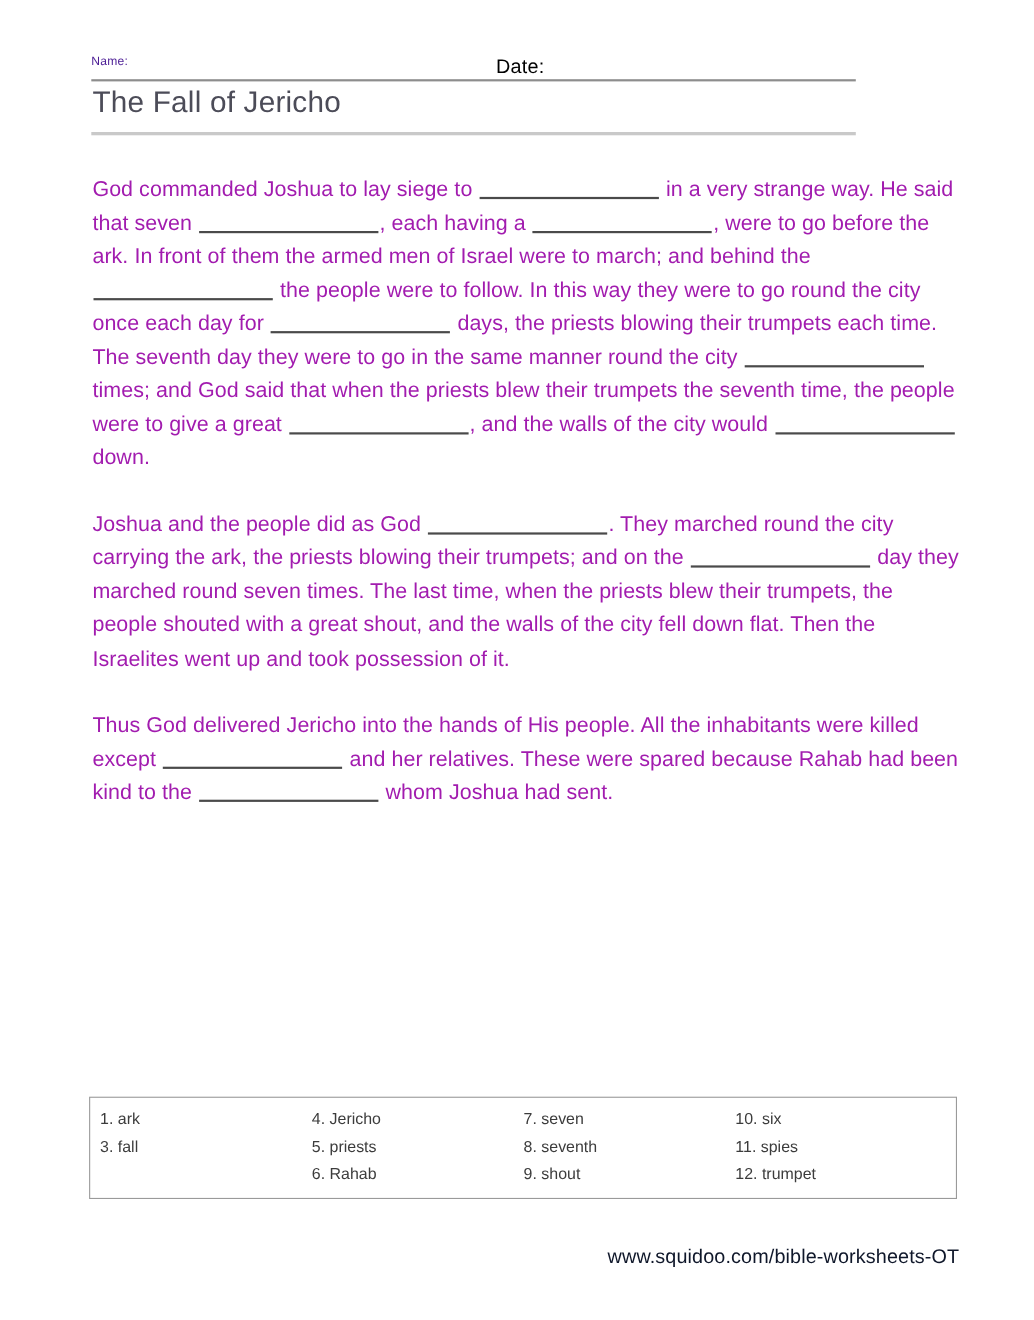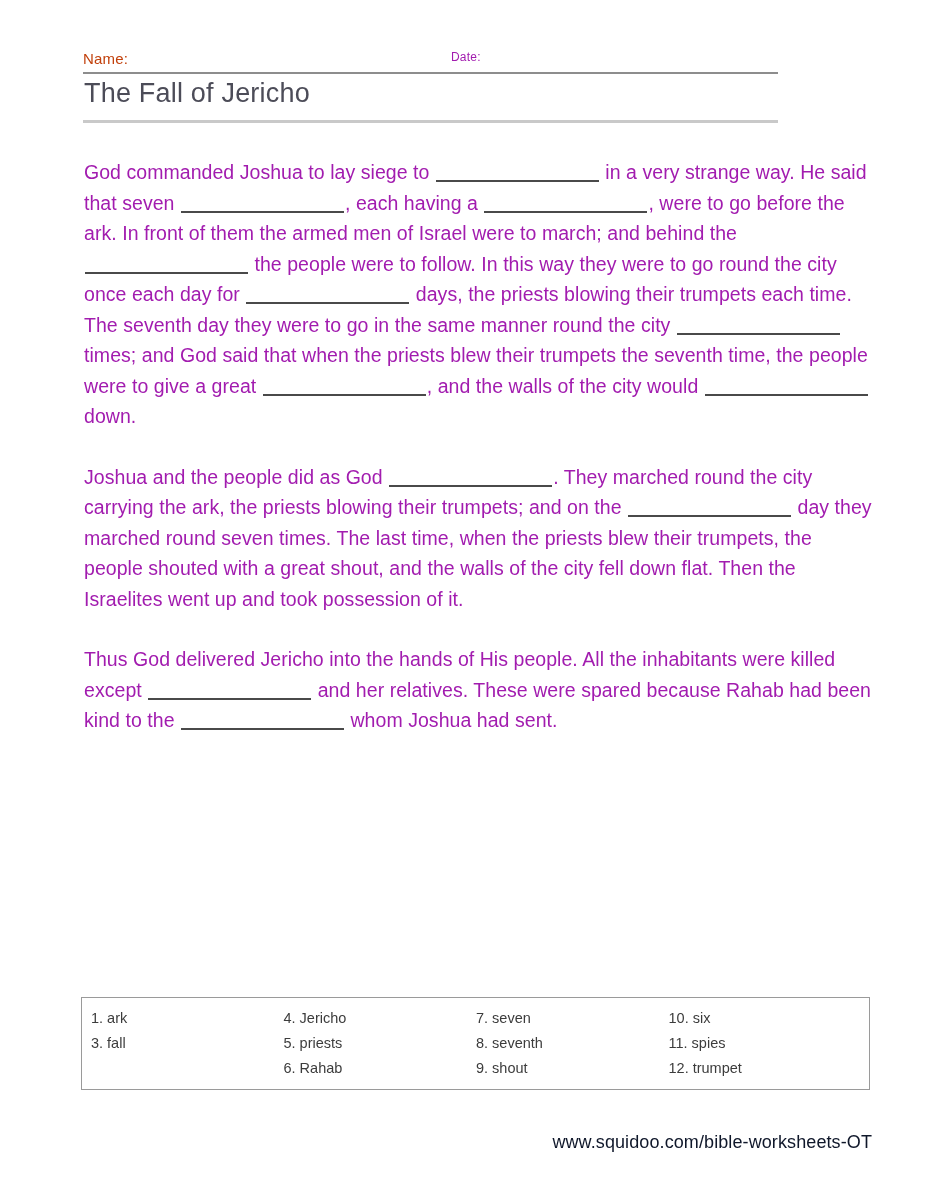--- a/index.html
+++ b/index.html
@@ -33,31 +33,31 @@
     width: 695px;
   }
   .namedate-row {
     position: relative;
     height: 22px;
   }
   .lbl-name {
     position: absolute;
     left: 0;
     top: 0;
-    font-size: 15px;
+    font-size: 11px;
     letter-spacing: 0.2px;
-    color: #c2410c;
+    color: #4c1d95;
   }
   .lbl-date {
     position: absolute;
     left: 368px;
     top: 0;
-    font-size: 12px;
+    font-size: 18px;
     letter-spacing: 0.2px;
-    color: #a21caf;
+    color: #000000;
   }
   .rule-top {
     position: absolute;
     left: 0;
     top: 22px;
     width: 695px;
     height: 0;
     border-top: 2px solid #8d8d8d;
   }
   .doc-title {

